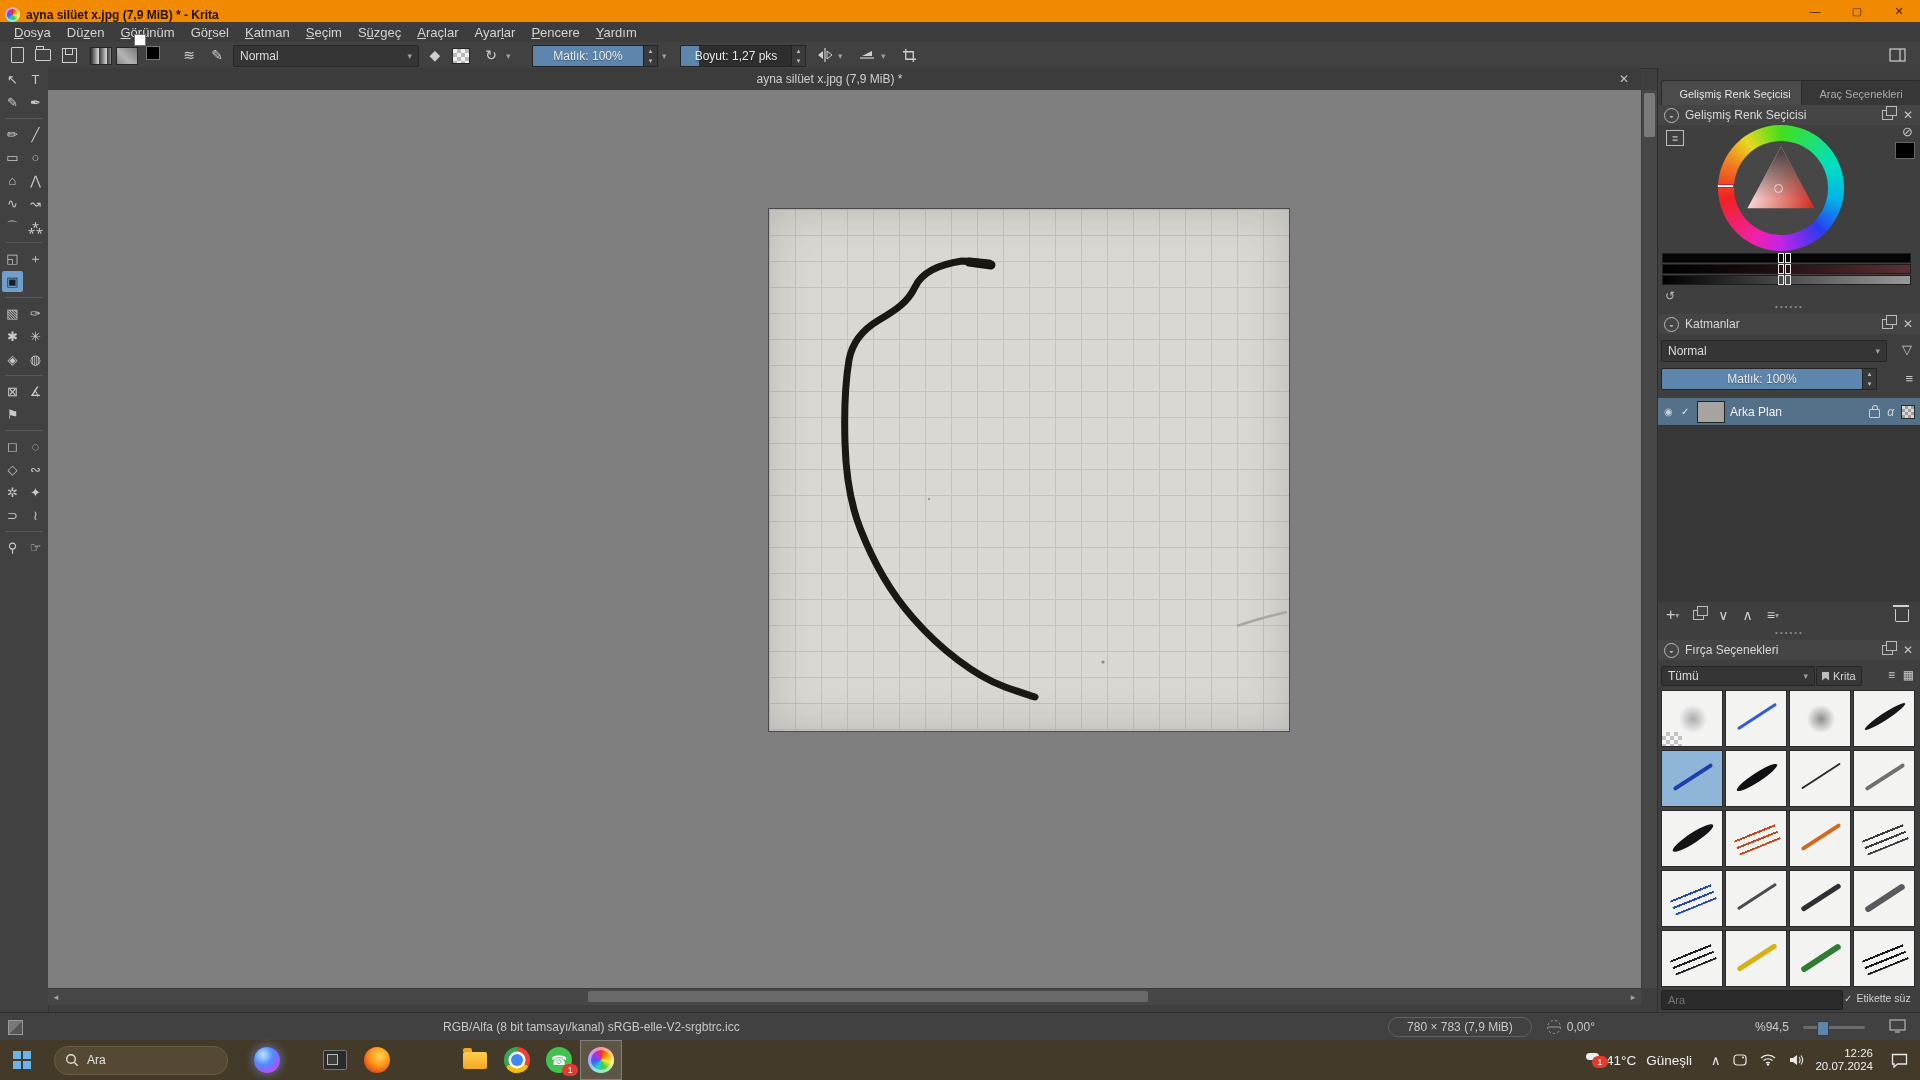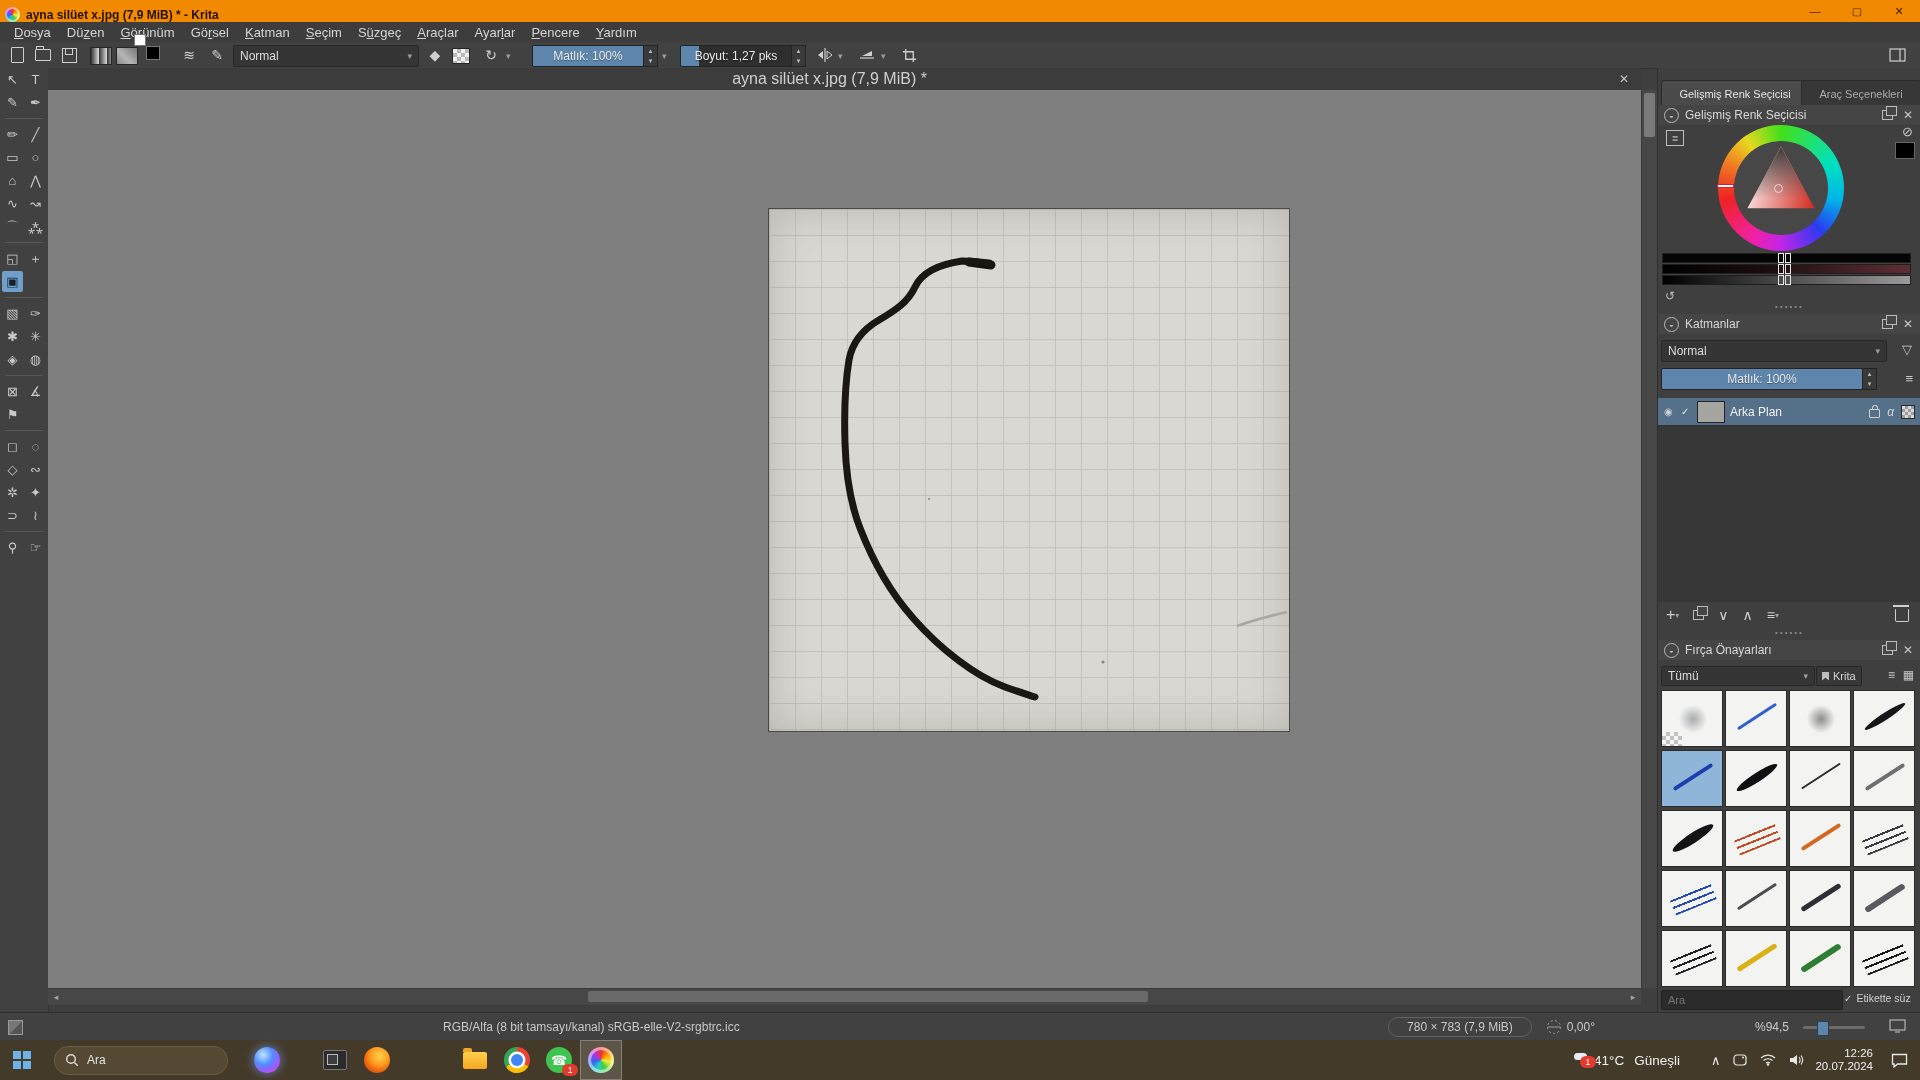--- a/index.html
+++ b/index.html
@@ -40,21 +40,21 @@
   .fgbg .fg{position:absolute;left:0;top:0;width:12px;height:12px;background:#000;border:1px solid #777}
   .fgbg .bg{position:absolute;right:0;bottom:0;width:10px;height:10px;background:#fff;border:1px solid #777}
   
   #toolbox{left:0;top:68px;width:48px;height:944px;background:#414141;border-right:1px solid #333}
   .tbx-row{display:flex;gap:2px;padding:1px 1px;justify-content:center}
   .tbx-cell{width:21px;height:21px;display:flex;align-items:center;justify-content:center;font-size:13px;color:#c9c9c9;border-radius:2px}
   .tbx-cell.sel{background:#6f9fca;color:#14202c}
   .tbx-div{height:1px;background:#585858;margin:4px 5px}
   
   #tabbar{left:48px;top:68px;width:1593px;height:22px;background:#3c3c3c;border-bottom:1px solid #2d2d2d}
-  #tabtitle{position:absolute;left:0;right:30px;top:0;bottom:0;display:flex;align-items:center;justify-content:center;font-size:16px;color:#cfcfcf}
+  #tabtitle{position:absolute;left:0;right:30px;top:0;bottom:0;display:flex;align-items:center;justify-content:center;font-size:12px;color:#cfcfcf}
   #tabclose{position:absolute;right:8px;top:2px;width:18px;height:18px;display:flex;align-items:center;justify-content:center;color:#c5c5c5;font-size:12px}
   #canvas{left:48px;top:90px;width:1593px;height:898px;background:#7f7f7f}
   #doc{left:768px;top:208px;width:520px;height:522px;border:1px solid #4a4a4a;background-color:#d9d8d3;
     background-image:linear-gradient(#c3c2bb 1px,transparent 1px),linear-gradient(90deg,#c3c2bb 1px,transparent 1px);
     background-size:26px 26px;box-shadow:inset 0 0 45px rgba(120,118,110,.35)}
   #vscroll{left:1641px;top:90px;width:16px;height:898px;background:#474747;border-left:1px solid #3a3a3a}
   #vscroll .thumb{position:absolute;left:2px;top:3px;width:11px;height:44px;background:#7a7a7a;border-radius:2px}
   #hscroll{left:48px;top:988px;width:1593px;height:16px;background:#474747;border-top:1px solid #3a3a3a;display:flex;align-items:center}
   #hscroll .thumb{position:absolute;left:540px;top:2px;width:560px;height:11px;background:#6a6a6a;border-radius:2px}
   .scroll-arr{width:16px;text-align:center;font-size:9px;color:#a5a5a5}
@@ -447,21 +447,21 @@
           <span style="font-size:8px;color:#9d9d9d">▾</span>
         </span>
       <span class="lbtn" style="margin-left:auto;margin-right:12px">
           <span class="icon-trash"></span>
         </span>
     </div>
     <div class="dots" style="top:562px">••••••</div>
 
     <div class="dockhdr" style="top:572px">
       <span class="circ-ico">◒</span>
-      <span class="t">Fırça Önayarları</span>
+      <span class="t">Fırça Seçenekleri</span>
       <span class="sp">
         <span class="icon-float"></span>
         <span class="xbtn">✕</span>
       </span>
     </div>
     <div class="combo" style="left:3px;top:598px;width:140px;position:absolute;height:18px">
       <span>Tümü</span>
       <span class="arr">▾</span>
     </div>
     <div style="position:absolute;left:158px;top:598px;height:18px;border:1px solid #262626;background:#383838;border-radius:2px;display:flex;align-items:center;gap:4px;padding:0 5px;font-size:11px">
@@ -602,21 +602,21 @@
     <span class="appcell active">
         <span class="app-circle" style="background:conic-gradient(#e33,#f90,#ee3,#4c4,#2cc,#36e,#a3e,#e33);box-shadow:inset 0 0 0 3px rgba(255,255,255,.5)"></span>
       </span>
 
     <span style="margin-left:auto;display:flex;align-items:center;gap:10px;margin-right:12px">
       <span style="position:relative">
         <span class="sun-ico"></span>
         <span class="badge" style="left:-4px;top:-4px">1</span>
       </span>
       <span style="color:#f0f0f0;font-size:13.5px">41°C</span>
-      <span style="color:#f0f0f0;font-size:13.5px;margin-right:21px">Güneşli</span>
+      <span style="color:#f0f0f0;font-size:13.5px;margin-right:9px">Güneşli</span>
       <span class="tray">
         <span>∧</span>
         <svg width="14" height="12" viewBox="0 0 14 12">
             <rect x="1" y="1" width="12" height="10" rx="3" fill="none" stroke="#e8e8e8" stroke-width="1.2"></rect>
             <circle cx="10" cy="3.5" r="1" fill="#e8e8e8"></circle>
           </svg>
         <svg width="16" height="12" viewBox="0 0 16 12">
             <path d="M1 4a10 10 0 0 1 14 0M3.5 6.5a7 7 0 0 1 9 0M6 9a3.5 3.5 0 0 1 4 0" stroke="#e8e8e8" fill="none" stroke-width="1.2"></path>
             <circle cx="8" cy="10.5" r="1.2" fill="#e8e8e8"></circle>
           </svg>

